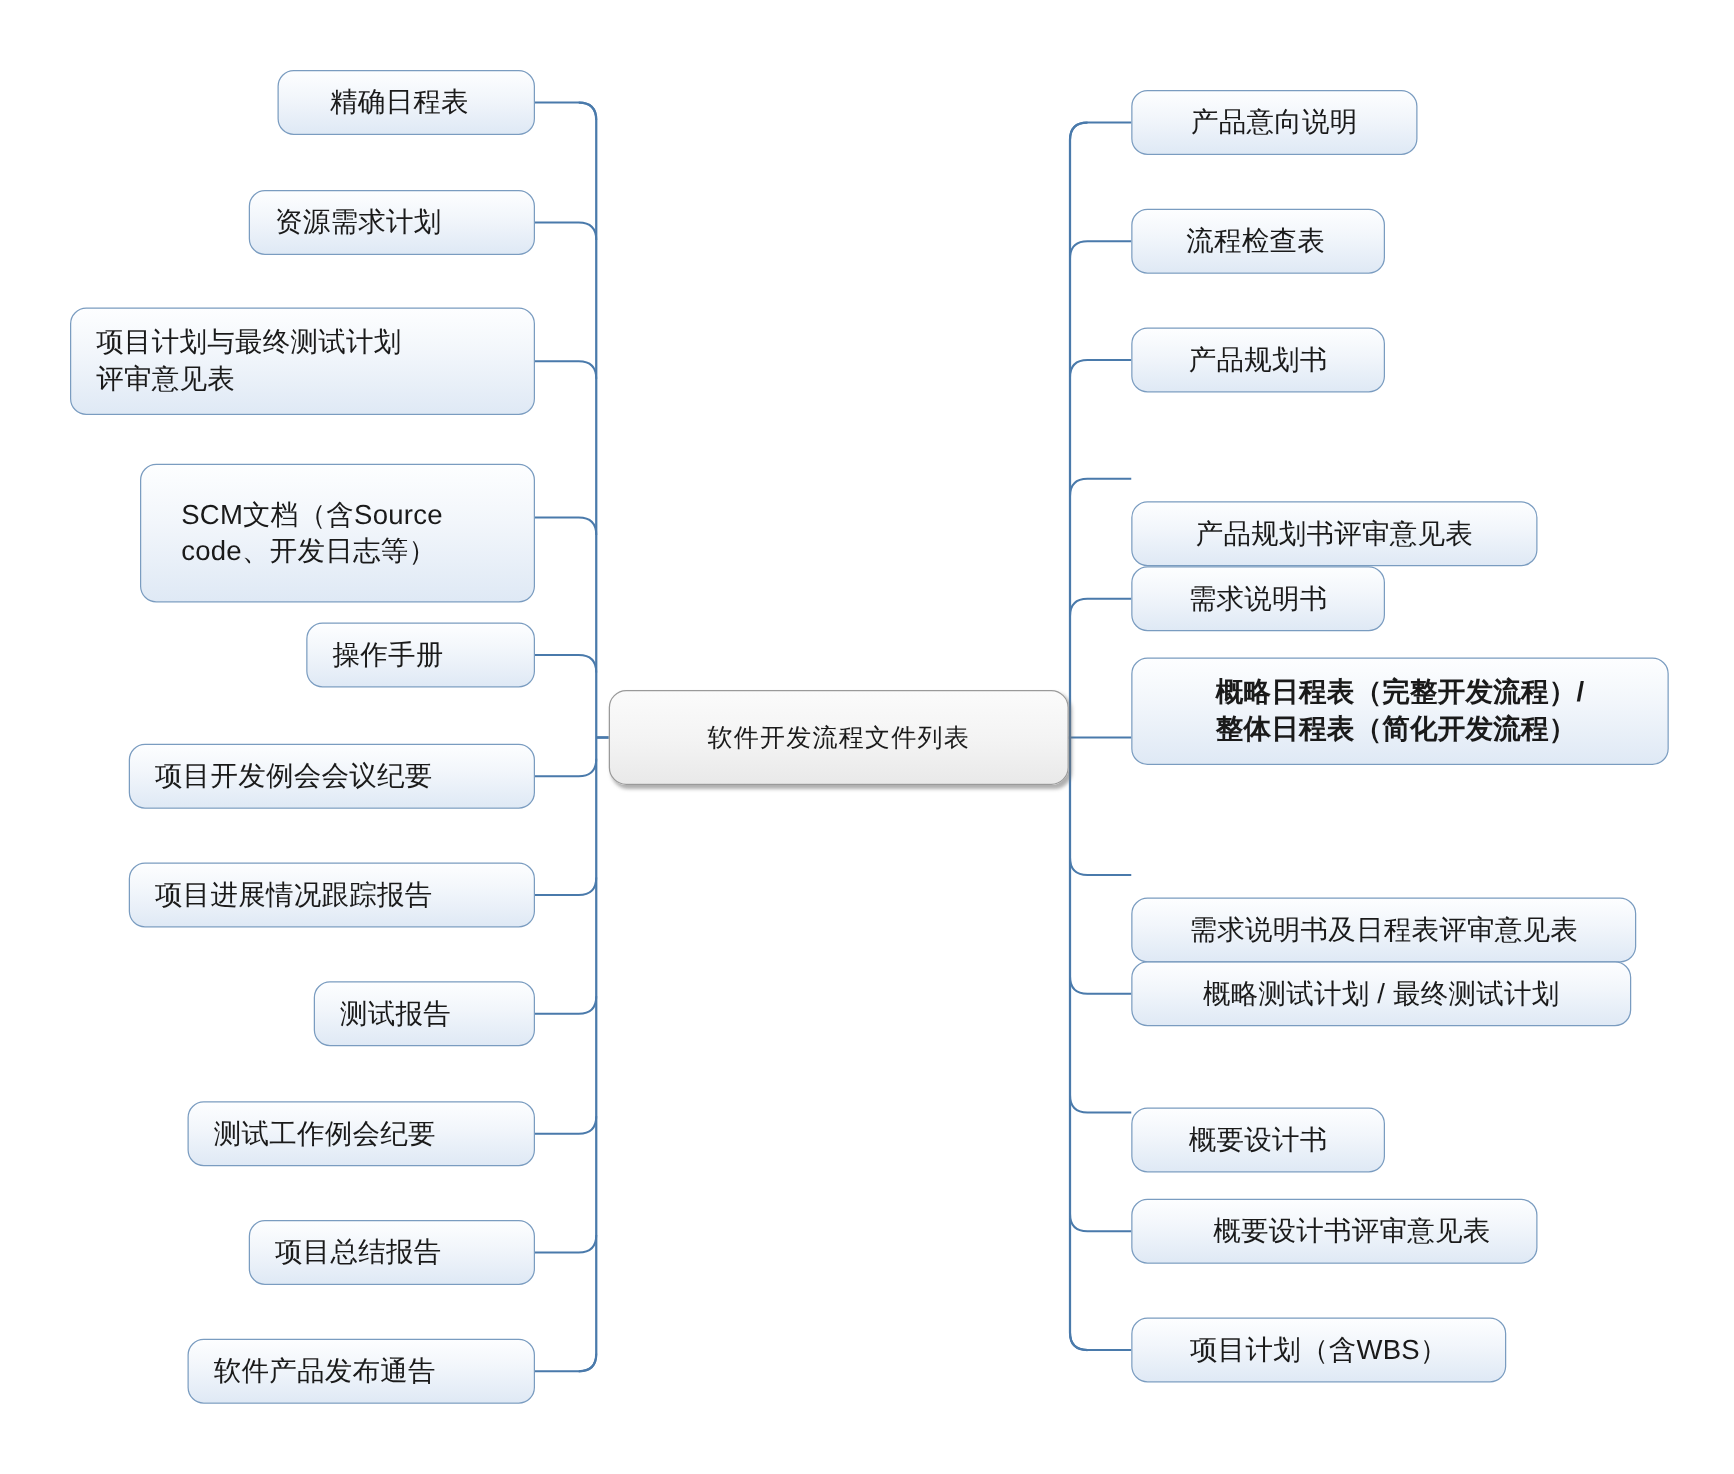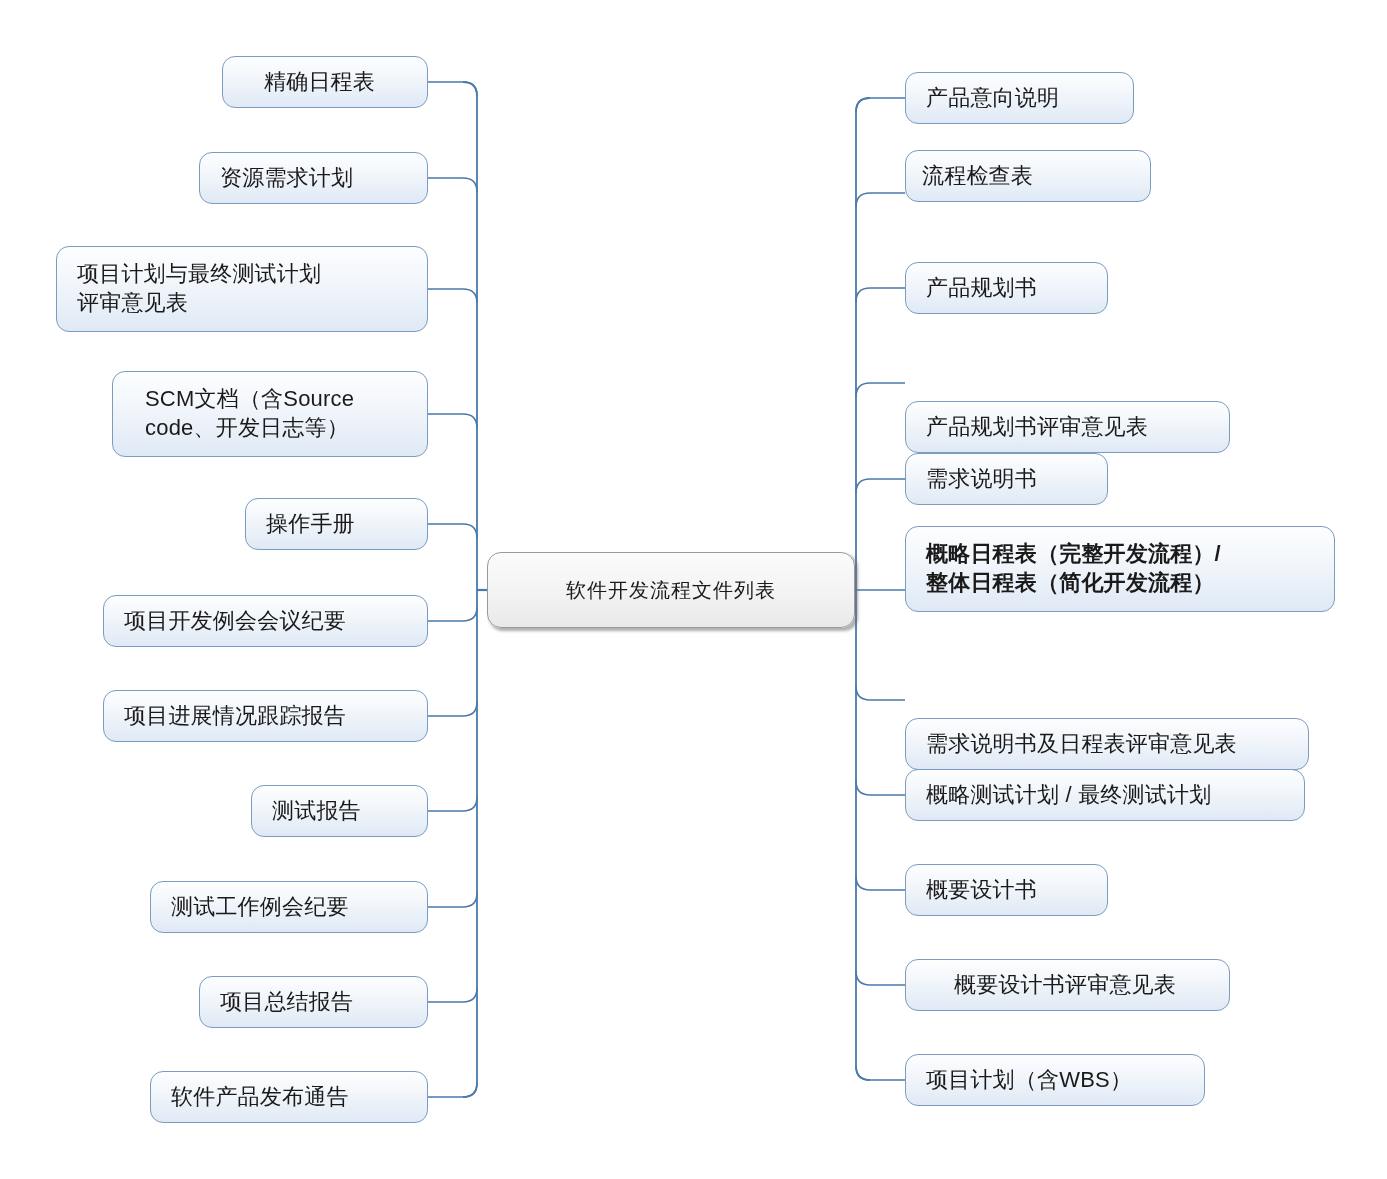--- a/index.html
+++ b/index.html
@@ -33,21 +33,21 @@
     background: linear-gradient(to bottom, #fdfeff 0%, #f2f6fb 42%, #dfe9f5 100%);
     color: #1a1a1a;
     font-size: 22px;
     line-height: 1.30;
     display: flex;
     align-items: center;
     padding: 0 20px;
     white-space: pre-line;
     letter-spacing: 0.2px;
   }
-  .node.align-left  { justify-content: flex-start; text-align: left; }
+  .node.align-left  { justify-content: center; text-align: left; }
   .node.align-right { justify-content: flex-start; text-align: left; }
   .node-label { display: block; }
 
   #center-node {
     position: absolute;
     box-sizing: border-box;
     border: 1.4px solid #9a9a9a;
     border-radius: 14px;
     background: linear-gradient(to bottom, #fbfbfb 0%, #f4f4f4 50%, #e9e9e9 100%);
     box-shadow: 2.5px 2.5px 3px rgba(110,110,110,0.55);
@@ -95,38 +95,38 @@
 
   <div id="center-node" style="left: 487px; top: 552px; width: 368px; height: 76px;">
     <span>软件开发流程文件列表</span>
   </div>
 
   <div id="left-nodes">
       <div class="node align-right" style="left: 222px; top: 56px; width: 206px; height: 52px; padding-left: 41px;"><span class="node-label">精确日程表</span></div>
       <div class="node align-right" style="left: 199px; top: 152px; width: 229px; height: 52px;"><span class="node-label">资源需求计划</span></div>
       <div class="node align-right" style="left: 56px; top: 246px; width: 372px; height: 86px;"><span class="node-label">项目计划与最终测试计划
 评审意见表</span></div>
-      <div class="node align-right" style="left: 112px; top: 371px; width: 316px; height: 86px; padding-left: 32px;"><span class="node-label">SCM文档（含Source
+      <div class="node align-right" style="left: 112px; top: 371px; width: 316px; height: 111px; padding-left: 32px;"><span class="node-label">SCM文档（含Source
 code、开发日志等）</span></div>
       <div class="node align-right" style="left: 245px; top: 498px; width: 183px; height: 52px;"><span class="node-label">操作手册</span></div>
       <div class="node align-right" style="left: 103px; top: 595px; width: 325px; height: 52px;"><span class="node-label">项目开发例会会议纪要</span></div>
       <div class="node align-right" style="left: 103px; top: 690px; width: 325px; height: 52px;"><span class="node-label">项目进展情况跟踪报告</span></div>
       <div class="node align-right" style="left: 251px; top: 785px; width: 177px; height: 52px;"><span class="node-label">测试报告</span></div>
       <div class="node align-right" style="left: 150px; top: 881px; width: 278px; height: 52px;"><span class="node-label">测试工作例会纪要</span></div>
       <div class="node align-right" style="left: 199px; top: 976px; width: 229px; height: 52px;"><span class="node-label">项目总结报告</span></div>
       <div class="node align-right" style="left: 150px; top: 1071px; width: 278px; height: 52px;"><span class="node-label">软件产品发布通告</span></div>
     </div>
   <div id="right-nodes">
       <div class="node align-left" style="left: 905px; top: 72px; width: 229px; height: 52px;"><span class="node-label">产品意向说明</span></div>
-      <div class="node align-left" style="left: 905px; top: 150px; width: 246px; height: 52px; padding-left: 16px;"><span class="node-label">流程检查表</span></div>
+      <div class="node align-left" style="left: 905px; top: 167px; width: 203px; height: 52px; padding-left: 16px;"><span class="node-label">流程检查表</span></div>
       <div class="node align-left" style="left: 905px; top: 262px; width: 203px; height: 52px;"><span class="node-label">产品规划书</span></div>
       <div class="node align-left" style="left: 905px; top: 357px; width: 325px; height: 52px; margin-top: 44px;"><span class="node-label">产品规划书评审意见表</span></div>
       <div class="node align-left" style="left: 905px; top: 453px; width: 203px; height: 52px;"><span class="node-label">需求说明书</span></div>
       <div class="node align-left" style="left: 905px; top: 526px; width: 430px; height: 86px; font-weight: bold;"><span class="node-label">概略日程表（完整开发流程）/
 整体日程表（简化开发流程）</span></div>
       <div class="node align-left" style="left: 905px; top: 674px; width: 404px; height: 52px; margin-top: 44px;"><span class="node-label">需求说明书及日程表评审意见表</span></div>
       <div class="node align-left" style="left: 905px; top: 769px; width: 400px; height: 52px;"><span class="node-label">概略测试计划 / 最终测试计划</span></div>
-      <div class="node align-left" style="left: 905px; top: 864px; width: 203px; height: 52px;"><span class="node-label">概要设计书</span></div>
+      <div class="node align-left" style="left: 905px; top: 886px; width: 203px; height: 52px;"><span class="node-label">概要设计书</span></div>
       <div class="node align-left" style="left: 905px; top: 959px; width: 325px; height: 52px; padding-left: 48px;"><span class="node-label">概要设计书评审意见表</span></div>
       <div class="node align-left" style="left: 905px; top: 1054px; width: 300px; height: 52px;"><span class="node-label">项目计划（含WBS）</span></div>
     </div>
 
 </div>
 
 </body></html>

